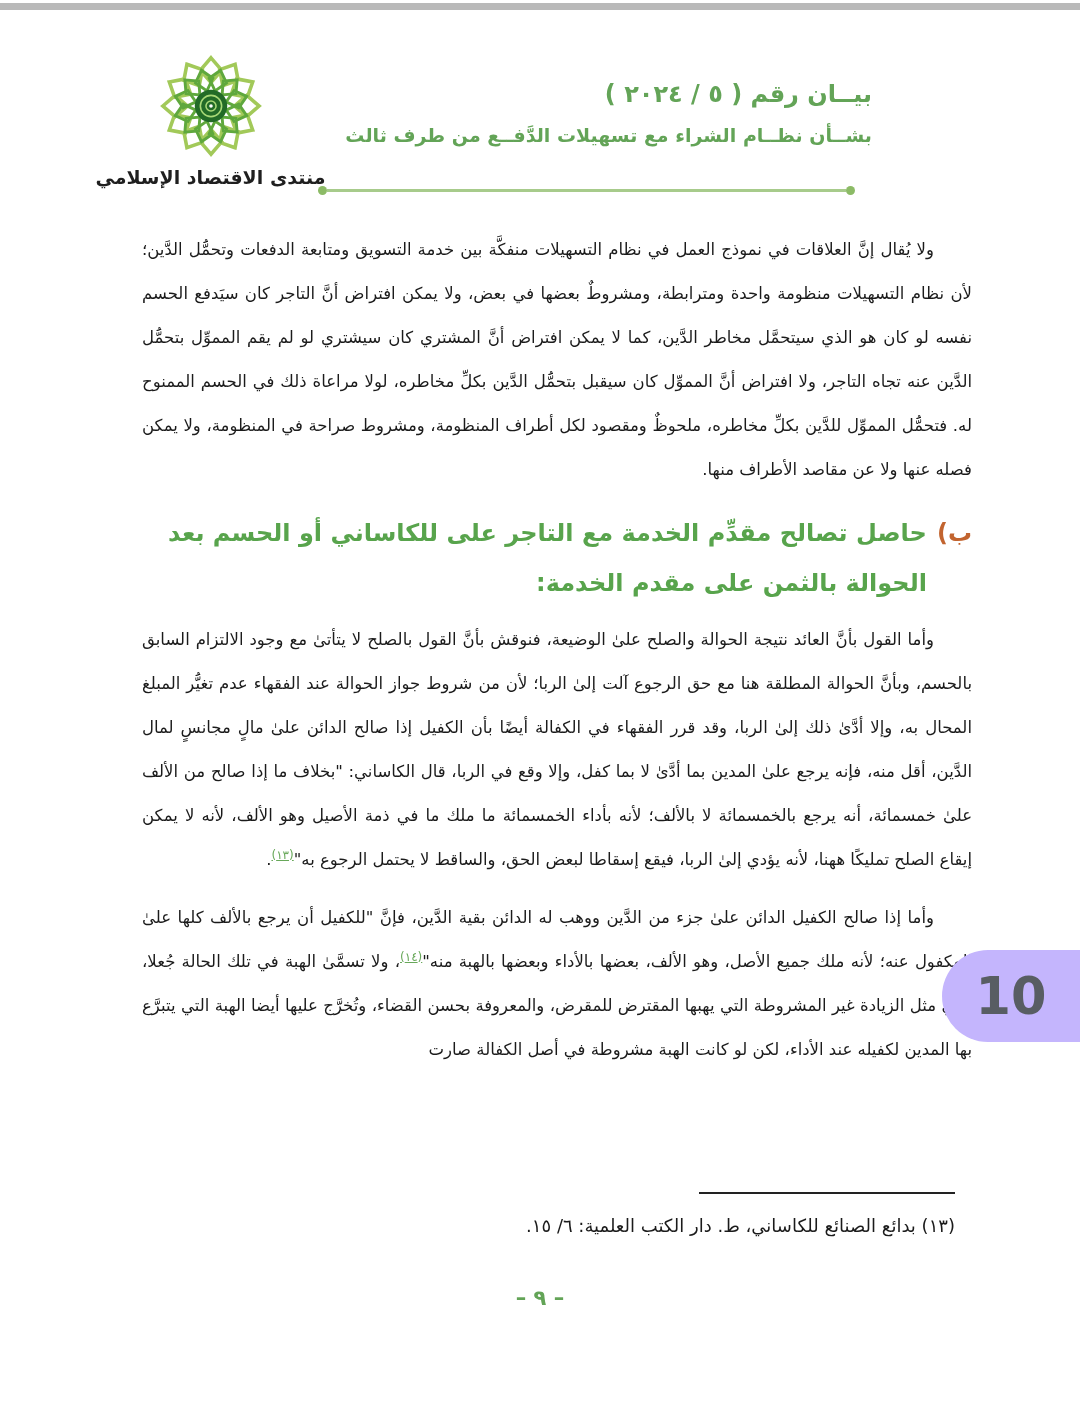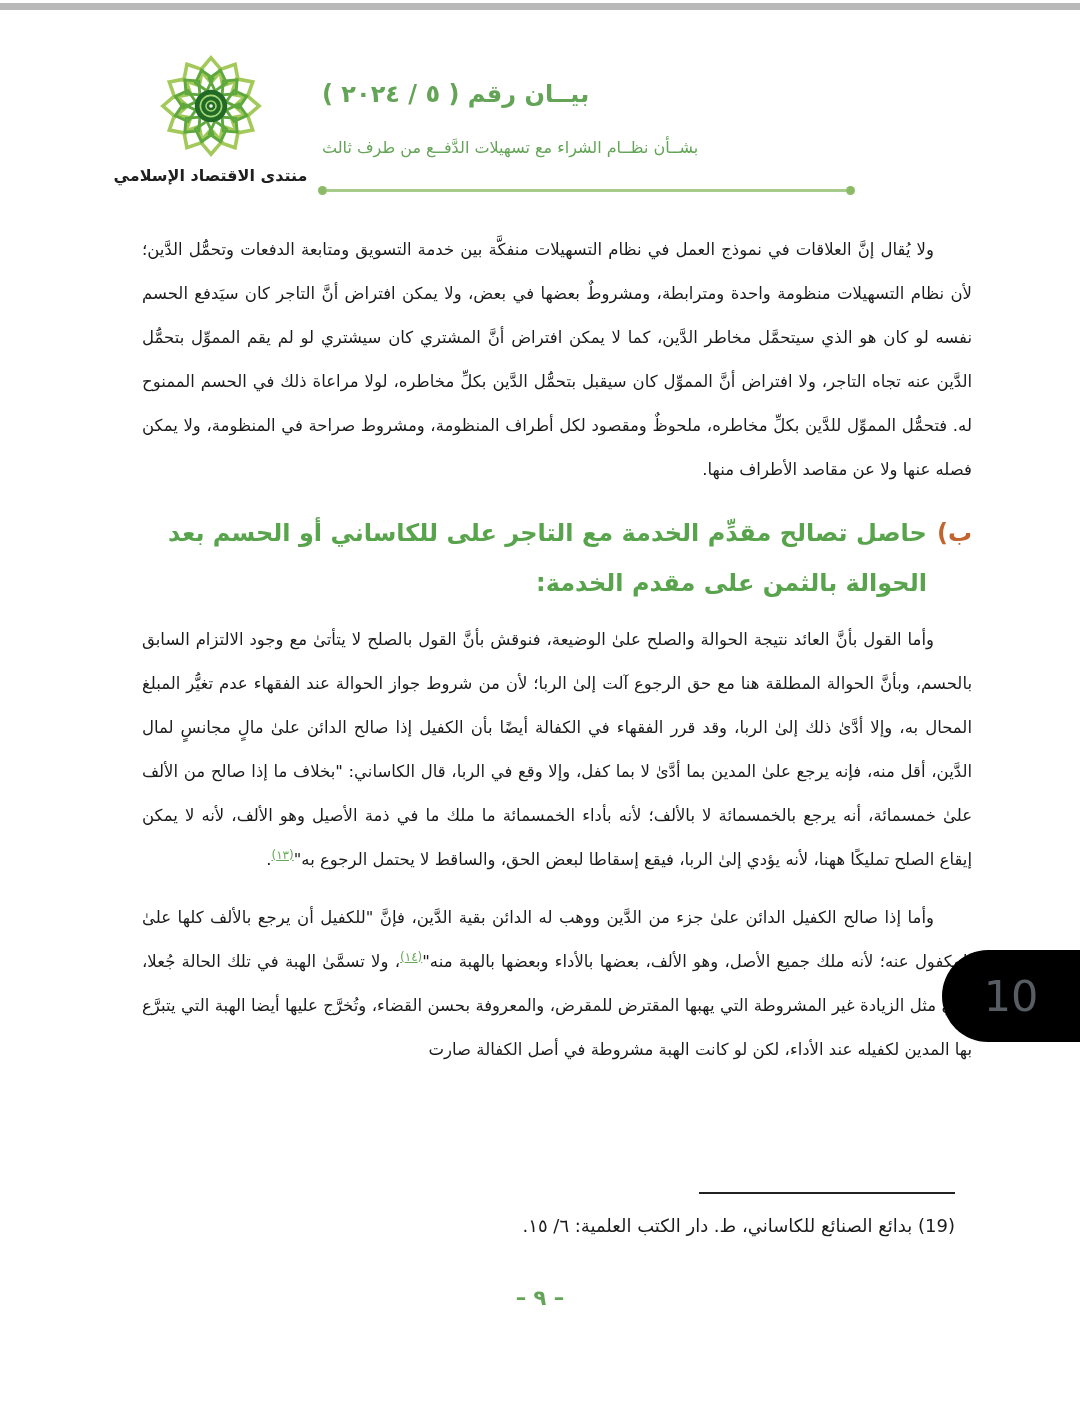--- a/index.html
+++ b/index.html
@@ -4,24 +4,24 @@
 <style>
   html,body{margin:0;padding:0;}
   body{
     width:1080px;height:1411px;position:relative;background:#ffffff;
     font-family:"DejaVu Sans", sans-serif;color:#1b1b1b;overflow:hidden;
   }
   .top-bar{position:absolute;top:3px;left:0;width:1080px;height:7px;background:#b9b9b9;}
   
   .logo-block{position:absolute;top:50px;left:88px;width:245px;text-align:center;}
   .logo-block svg{width:112px;height:112px;display:block;margin:0 auto;}
-  .org-name{font-size:16px;font-weight:bold;color:#1f1f1f;margin-top:4px;direction:rtl;}
-  .title-block{position:absolute;top:80px;left:322px;width:537px;text-align:left;direction:rtl;}
+  .org-name{font-size:19px;font-weight:bold;color:#1f1f1f;margin-top:4px;direction:rtl;}
+  .title-block{position:absolute;top:80px;left:335px;width:537px;text-align:right;direction:rtl;}
   .title1{font-size:24px;font-weight:bold;color:#63a457;}
-  .title2{font-size:16px;font-weight:normal;color:#63a457;margin-top:30px;}
+  .title2{font-size:19px;font-weight:bold;color:#63a457;margin-top:16px;}
   .header-divider{position:absolute;top:186px;left:318px;width:537px;display:flex;align-items:center;}
   .header-divider .dot{width:9px;height:9px;border-radius:50%;background:#8cbb66;flex:0 0 auto;}
   .header-divider .line{flex:1;height:3px;background:#a7cb8b;}
   
   .content{
     position:absolute;top:228px;right:108px;width:830px;direction:rtl;
     text-align:justify;font-size:16.5px;line-height:44px;
   }
   .para{margin:0 0 14px 0;text-indent:38px;}
   .section-heading{
@@ -32,23 +32,23 @@
   .fn-ref{color:#68a85a;font-size:12px;vertical-align:super;line-height:0;text-decoration:underline;}
   
   .footnotes{position:absolute;top:1192px;right:125px;width:830px;direction:rtl;text-align:right;}
   .fn-rule{width:256px;height:2px;background:#222222;margin-bottom:12px;}
   .fn{font-size:18px;line-height:40px;color:#1b1b1b;}
   
   .page-footer{position:absolute;top:1286px;left:125px;width:830px;text-align:center;
     color:#63a457;font-size:21px;font-weight:bold;direction:rtl;}
   
   .page-tab{
-    position:absolute;top:950px;right:0;width:138px;height:92px;background:#000000;
+    position:absolute;top:950px;right:0;width:138px;height:92px;background:#c4b5fd;
     border-radius:46px 0 0 46px;display:flex;align-items:center;justify-content:center;
-    color:#585d63;font-size:43px;font-weight:normal;
+    color:#585d63;font-size:51px;font-weight:bold;
   }
 </style>
 </head>
 <body>
 
 <div class="top-bar"></div>
 
 <div class="logo-block">
   <svg viewBox="-50 -50 100 100" aria-hidden="true">
     <defs>
@@ -112,18 +112,18 @@
     <div class="heading-text">حاصل تصالح مقدِّم الخدمة مع التاجر على للكاساني أو الحسم بعد الحوالة بالثمن على مقدم الخدمة:</div>
   </div>
 
   <p class="para"><span>وأما القول بأنَّ العائد نتيجة الحوالة والصلح علىٰ الوضيعة، فنوقش بأنَّ القول بالصلح لا يتأتىٰ مع وجود الالتزام السابق بالحسم، وبأنَّ الحوالة المطلقة هنا مع حق الرجوع آلت إلىٰ الربا؛ لأن من شروط جواز الحوالة عند الفقهاء عدم تغيُّر المبلغ المحال به، وإلا أدَّىٰ ذلك إلىٰ الربا، وقد قرر الفقهاء في الكفالة أيضًا بأن الكفيل إذا صالح الدائن علىٰ مالٍ مجانسٍ لمال الدَّين، أقل منه، فإنه يرجع علىٰ المدين بما أدَّىٰ لا بما كفل، وإلا وقع في الربا، قال الكاساني: "بخلاف ما إذا صالح من الألف علىٰ خمسمائة، أنه يرجع بالخمسمائة لا بالألف؛ لأنه بأداء الخمسمائة ما ملك ما في ذمة الأصيل وهو الألف، لأنه لا يمكن إيقاع الصلح تمليكًا ههنا، لأنه يؤدي إلىٰ الربا، فيقع إسقاطا لبعض الحق، والساقط لا يحتمل الرجوع به"</span><span class="fn-ref">(١٣)</span><span>.</span></p>
 
   <p class="para"><span>وأما إذا صالح الكفيل الدائن علىٰ جزء من الدَّين ووهب له الدائن بقية الدَّين، فإنَّ "للكفيل أن يرجع بالألف كلها علىٰ المكفول عنه؛ لأنه ملك جميع الأصل، وهو الألف، بعضها بالأداء وبعضها بالهبة منه"</span><span class="fn-ref">(١٤)</span><span>، ولا تسمَّىٰ الهبة في تلك الحالة جُعلا، وهي مثل الزيادة غير المشروطة التي يهبها المقترض للمقرض، والمعروفة بحسن القضاء، وتُخرَّج عليها أيضا الهبة التي يتبرَّع بها المدين لكفيله عند الأداء، لكن لو كانت الهبة مشروطة في أصل الكفالة صارت</span></p>
 </div>
 
 <div class="footnotes">
   <div class="fn-rule"></div>
-  <div class="fn">(19) بدائع الصنائع للكاساني، ط. دار الكتب العلمية: ٦/ ١٥.</div>
+  <div class="fn">(١٣) بدائع الصنائع للكاساني، ط. دار الكتب العلمية: ٦/ ١٥.</div>
 </div>
 
 <div class="page-footer">– ٩ –</div>
 
 <div class="page-tab">10</div>
 
 </body></html>

